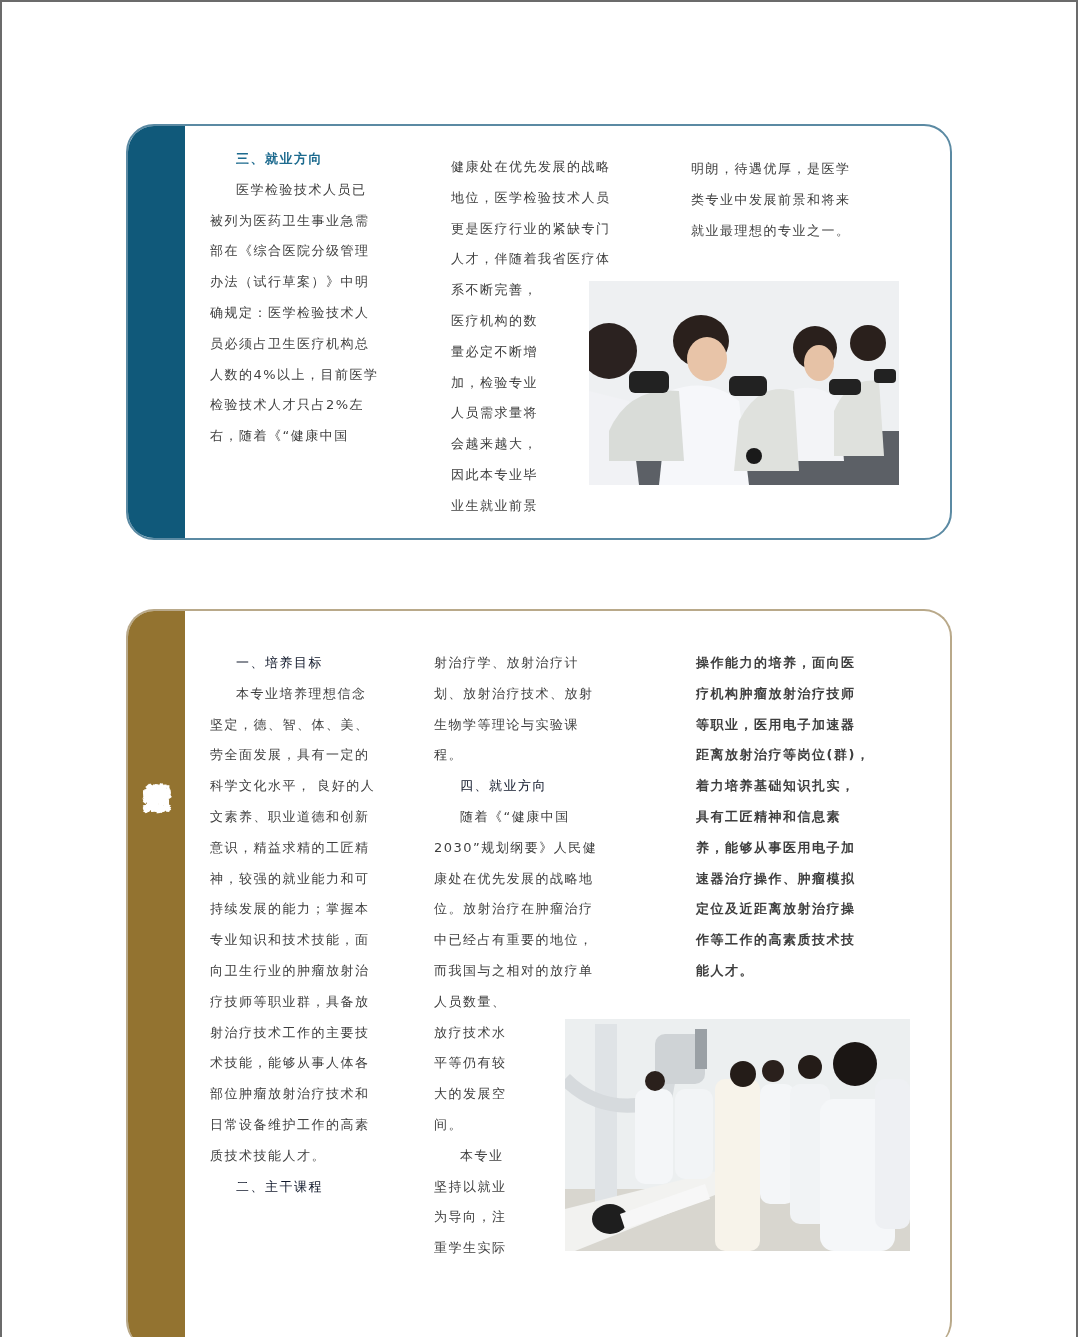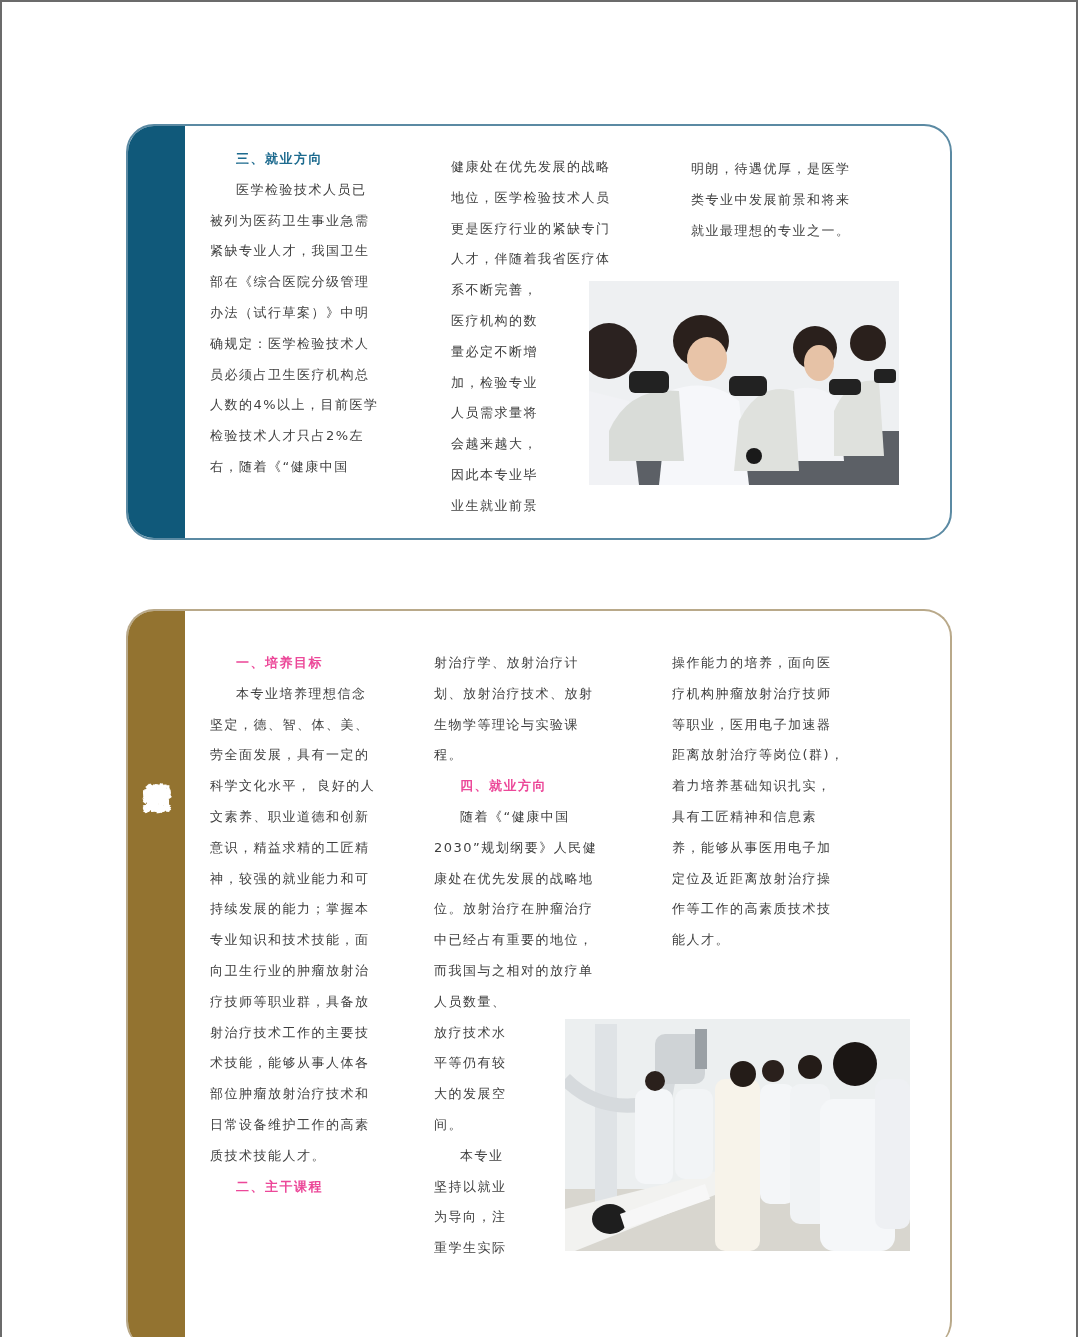--- a/index.html
+++ b/index.html
@@ -26,38 +26,37 @@
   .vtitle {
     position:absolute; left:0; width:57px; top:150px;
     color:#fff; font-size:28px; font-weight:bold; line-height:28.5px;
     text-align:center; writing-mode:vertical-rl; letter-spacing:0;
     display:flex; align-items:center; justify-content:center;
   }
   .col { position:absolute; font-size:13px; line-height:30.8px; letter-spacing:1.5px; color:#3e3e3e; }
   .col p { margin:0; }
   .indent { text-indent:2em; }
   .h-blue { color:#1e6b8f; font-weight:bold; padding-left:2em; }
-  .h-gold { color:#ec4899; font-weight:bold; padding-left:2em; }
+  .h-gold { color:#0f172a; font-weight:normal; padding-left:2em; }
   .photo { position:absolute; overflow:hidden; }
   .photo svg { display:block; }
 </style>
 </head>
 <body>
 
 <div class="frame"></div>
 
 <div class="card blue">
   <div class="bar"></div>
 
   <div class="col" style="left:82px; top:18px; width:222px;">
     <p class="h-blue">三、就业方向</p>
     <div id="c1col1">
         <p class="indent">医学检验技术人员已</p>
         <p>被列为医药卫生事业急需</p>
-        <p>紧缺专业人才，我国卫生</p>
         <p>部在《综合医院分级管理</p>
         <p>办法（试行草案）》中明</p>
         <p>确规定：医学检验技术人</p>
         <p>员必须占卫生医疗机构总</p>
         <p>人数的4%以上，目前医学</p>
         <p>检验技术人才只占2%左</p>
         <p>右，随着《“健康中国</p>
       </div>
   </div>
 
@@ -160,28 +159,29 @@
         <p>间。</p>
       </div>
     <div id="c2c2c">
         <p class="indent">本专业</p>
         <p>坚持以就业</p>
         <p>为导向，注</p>
         <p>重学生实际</p>
       </div>
   </div>
 
-  <div class="col" style="left:544px; top:37px; width:230px;" id="c2c3">
+  <div class="col" style="left:568px; top:37px; width:230px;font-weight:bold;" id="c2c3">
       <p>操作能力的培养，面向医</p>
       <p>疗机构肿瘤放射治疗技师</p>
       <p>等职业，医用电子加速器</p>
       <p>距离放射治疗等岗位(群)，</p>
       <p>着力培养基础知识扎实，</p>
       <p>具有工匠精神和信息素</p>
       <p>养，能够从事医用电子加</p>
+      <p>速器治疗操作、肿瘤模拟</p>
       <p>定位及近距离放射治疗操</p>
       <p>作等工作的高素质技术技</p>
       <p>能人才。</p>
     </div>
 
   <div class="photo" style="left:437px; top:408px; width:345px; height:232px;">
     <svg width="345" height="232" viewBox="0 0 345 232">
       <rect width="345" height="232" fill="#eceff0"></rect>
       <rect y="170" width="345" height="62" fill="#d8d6cf"></rect>
 

